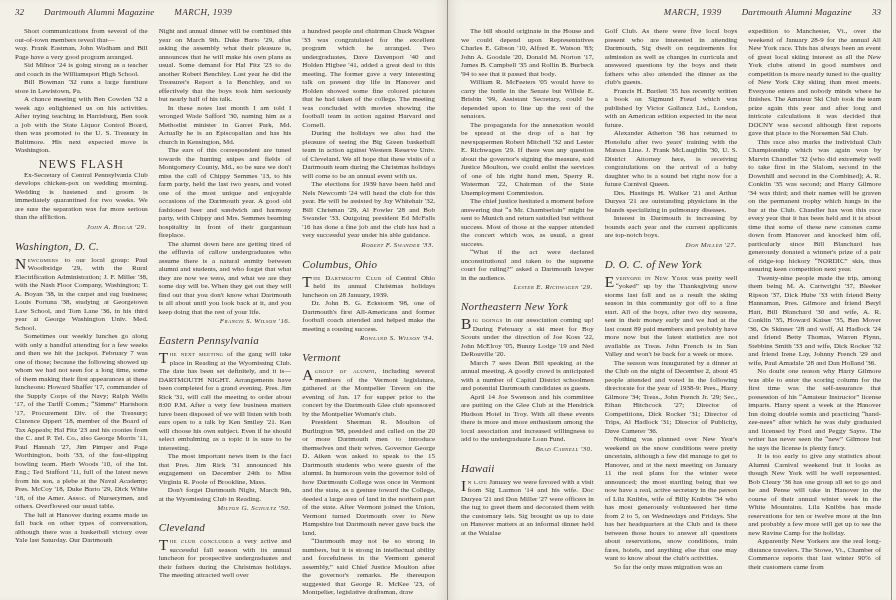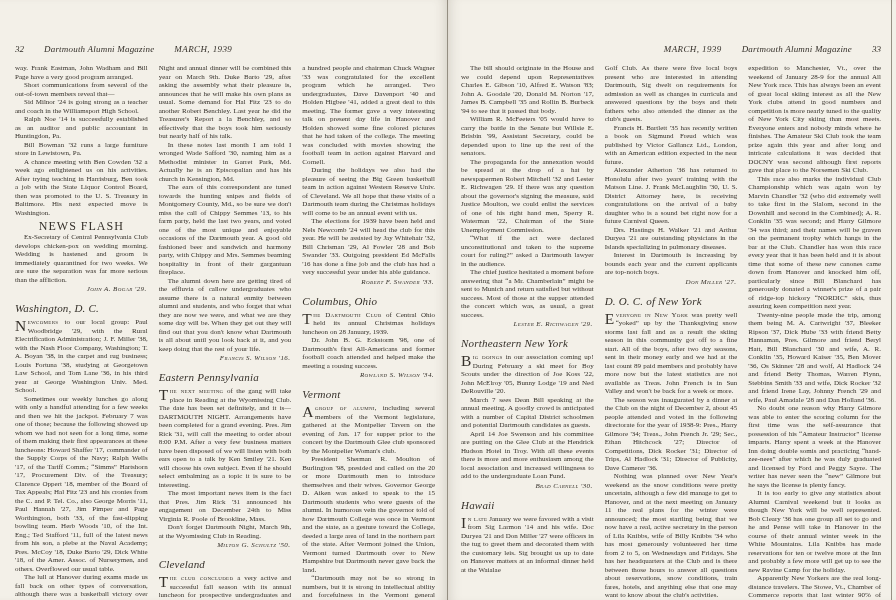--- a/index.html
+++ b/index.html
@@ -8,21 +8,21 @@
     background:var(--paper,#f3f0e8);
     color:var(--ink,#35302a);
     font-family:"Liberation Serif","DejaVu Serif",serif;
   }
   .spread{position:relative;display:flex;width:896px;height:600px;background:var(--paper,#f3f0e8);}
   .page{width:448px;height:600px;box-sizing:border-box;overflow:hidden;}
   .page-left{padding:7px 13px 0 15px;box-shadow:inset -10px 0 14px -10px rgba(70,60,45,.28);}
   .page-right{padding:7px 15px 0 13px;box-shadow:inset 10px 0 14px -10px rgba(70,60,45,.22);}
   .spine{position:absolute;left:447px;top:0;width:1px;height:600px;background:rgba(90,80,65,.55);}
   .edge-right{position:absolute;right:4px;top:0;width:1px;height:600px;background:rgba(90,80,65,.6);}
-  .page-header{display:flex;align-items:baseline;gap:20px;font-style:italic;font-size:9px;line-height:11px;margin-bottom:9px;white-space:nowrap;margin-top:37px;}
+  .page-header{display:flex;align-items:baseline;gap:20px;font-style:italic;font-size:9px;line-height:11px;margin-bottom:9px;white-space:nowrap;}
   .page-header.right{justify-content:flex-end;}
   .folio{font-style:italic;}
   .running-title{letter-spacing:.2px;}
   .issue-date{letter-spacing:.4px;}
   .columns{display:flex;gap:11px;height:571px;overflow:hidden;}
   .col{flex:1;min-width:0;overflow:hidden;text-align:justify;}
   p.para{margin:0;font-size:7px;line-height:8.5px;text-indent:9px;word-spacing:.2px;}
   p.cont{text-indent:0;}
   p.opener{text-indent:0;}
   .dropcap{float:left;font-size:15.5px;line-height:13px;padding:1px 1.5px 0 0;}
@@ -37,24 +37,23 @@
 <div class="spread">
 
   <div class="page page-left">
     <div class="page-header">
       <span class="folio">32</span>
       <span class="running-title">Dartmouth Alumni Magazine</span>
       <span class="issue-date">MARCH, 1939</span>
     </div>
     <div class="columns">
       <div class="col">
+          <p class="para">Short communications from several of the out-of-town members reveal that—</p>
           <p class="para cont">way. Frank Eastman, John Wadham and Bill Page have a very good program arranged.</p>
-          <p class="para">Short communications from several of the out-of-town members reveal that—</p>
           <p class="para">Sid Milnor '24 is going strong as a teacher and coach in the Williamsport High School.</p>
-          <p class="para">Ralph Noe '14 is successfully established as an auditor and public accountant in Huntingdon, Pa.</p>
           <p class="para">Bill Bowman '32 runs a large furniture store in Lewistown, Pa.</p>
           <p class="para">A chance meeting with Ben Cowden '32 a week ago enlightened us on his activities. After trying teaching in Harrisburg, Ben took a job with the State Liquor Control Board, then was promoted to the U. S. Treasury in Baltimore. His next expected move is Washington.</p>
           <div class="subhead">NEWS FLASH</div>
           <p class="para">Ex-Secretary of Central Pennsylvania Club develops chicken-pox on wedding morning. Wedding is hastened and groom is immediately quarantined for two weeks. We are sure the separation was far more serious than the affliction.</p>
           <div class="sig">John A. Bogar '29.</div>
           <h2 class="sec-heading">Washington, D. C.</h2>
           <p class="para opener"><span class="dropcap">N</span><span class="smallcaps">ewcomers</span> to our local group: Paul Woodbridge '29, with the Rural Electrification Administration; J. F. Miller '38, with the Nash Floor Company, Washington; T. A. Boyan '38, in the carpet and rug business; Louis Fortuna '38, studying at Georgetown Law School, and Tom Lane '36, in his third year at George Washington Univ. Med. School.</p>
           <p class="para">Sometimes our weekly lunches go along with only a handful attending for a few weeks and then we hit the jackpot. February 7 was one of those; because the following showed up whom we had not seen for a long time, some of them making their first appearances at these luncheons: Howard Shaffer '17, commander of the Supply Corps of the Navy; Ralph Wells '17, of the Tariff Comm.; “Simms” Hartshorn '17, Procurement Div. of the Treasury; Clarence Oppert '18, member of the Board of Tax Appeals; Hal Fitz '23 and his cronies from the C. and P. Tel. Co., also George Morris '11, Paul Hannah '27, Jim Pimper and Page Worthington, both '33, of the fast-slipping bowling team. Herb Woods '10, of the Int. Eng.; Ted Stafford '11, full of the latest news from his son, a plebe at the Naval Academy; Pres. McCoy '18, Duke Barto '29, Dick White '18, of the Amer. Assoc. of Nurserymen, and others. Overflowed our usual table.</p>
           <p class="para">The lull at Hanover during exams made us fall back on other types of conversation, although there was a basketball victory over Yale last Saturday. Our Dartmouth</p>
         </div>
@@ -93,22 +92,22 @@
     <div class="page-header right">
       <span class="issue-date">MARCH, 1939</span>
       <span class="running-title">Dartmouth Alumni Magazine</span>
       <span class="folio">33</span>
     </div>
     <div class="columns">
       <div class="col">
           <p class="para">The bill should originate in the House and we could depend upon Representatives Charles E. Gibson '10, Alfred E. Watson '83; John A. Goodale '20, Donald M. Norton '17, James B. Campbell '35 and Rollin B. Burbeck '94 to see that it passed that body.</p>
           <p class="para">William R. McFeeters '05 would have to carry the battle in the Senate but Willsie E. Brisbin '99, Assistant Secretary, could be depended upon to line up the rest of the senators.</p>
           <p class="para">The propaganda for the annexation would be spread at the drop of a hat by newspapermen Robert Mitchell '32 and Lester E. Richwagen '29. If there was any question about the governor's signing the measure, said Justice Moulton, we could enlist the services of one of his right hand men, Sperry R. Waterman '22, Chairman of the State Unemployment Commission.</p>
+          <p class="para">The chief justice hesitated a moment before answering that “a Mr. Chamberlain” might be sent to Munich and return satisfied but without success. Most of those at the supper attended the concert which was, as usual, a great success.</p>
           <p class="para">“What if the act were declared unconstitutional and taken to the supreme court for ruling?” asked a Dartmouth lawyer in the audience.</p>
-          <p class="para">The chief justice hesitated a moment before answering that “a Mr. Chamberlain” might be sent to Munich and return satisfied but without success. Most of those at the supper attended the concert which was, as usual, a great success.</p>
           <div class="sig">Lester E. Richwagen '29.</div>
           <h2 class="sec-heading">Northeastern New York</h2>
           <p class="para opener"><span class="dropcap">B</span><span class="smallcaps">ig doings</span> in our association coming up! During February a ski meet for Boy Scouts under the direction of Joe Koss '22, John McElroy '05, Bunny Lodge '19 and Ned DeRouville '20.</p>
           <p class="para">March 7 sees Dean Bill speaking at the annual meeting. A goodly crowd is anticipated with a number of Capital District schoolmen and potential Dartmouth candidates as guests.</p>
           <p class="para">April 14 Joe Swenson and his committee are putting on the Glee Club at the Hendrick Hudson Hotel in Troy. With all these events there is more and more enthusiasm among the local association and increased willingness to add to the undergraduate Loan Fund.</p>
           <div class="sig">Brad Carnell '30.</div>
           <h2 class="sec-heading">Hawaii</h2>
           <p class="para opener"><span class="dropcap">I</span><span class="smallcaps">n late</span> January we were favored with a visit from Sig Larmon '14 and his wife. Doc Duryea '21 and Don Miller '27 were officers in the tug to greet them and decorated them with the customary leis. Sig brought us up to date on Hanover matters at an informal dinner held at the Waialae</p>
         </div>
       <div class="col">

